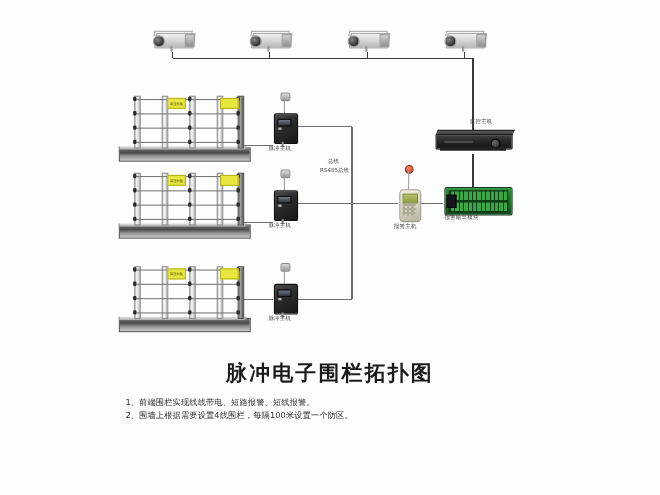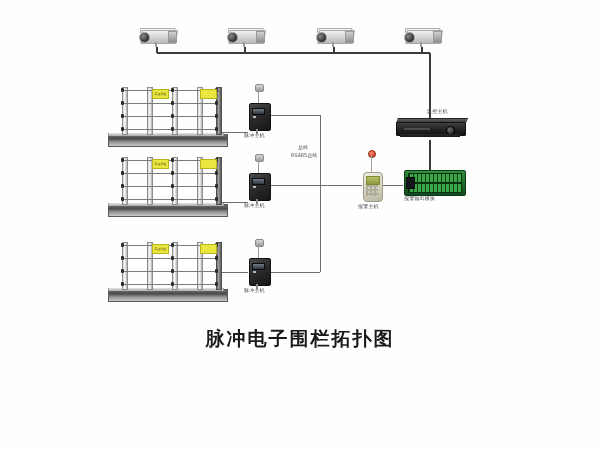--- a/index.html
+++ b/index.html
@@ -543,14 +543,18 @@
 
   <div class="node module" style="left:404px; top:170px;">
     <div class="mod-board"></div>
     <div class="mod-terminals"></div>
     <div class="mod-terminals2"></div>
     <div class="mod-chip"></div>
   </div>
   <div class="lbl" style="left:404px; top:196px;">报警输出模块</div>
 
   <div class="title">脉冲电子围栏拓扑图</div>
+  <div class="notes">
+    <div>1、前端围栏实现线线带电、短路报警、短线报警。</div>
+    <div>2、围墙上根据需要设置4线围栏，每隔100米设置一个防区。</div>
+  </div>
 
 </div>
 
 </body></html>

